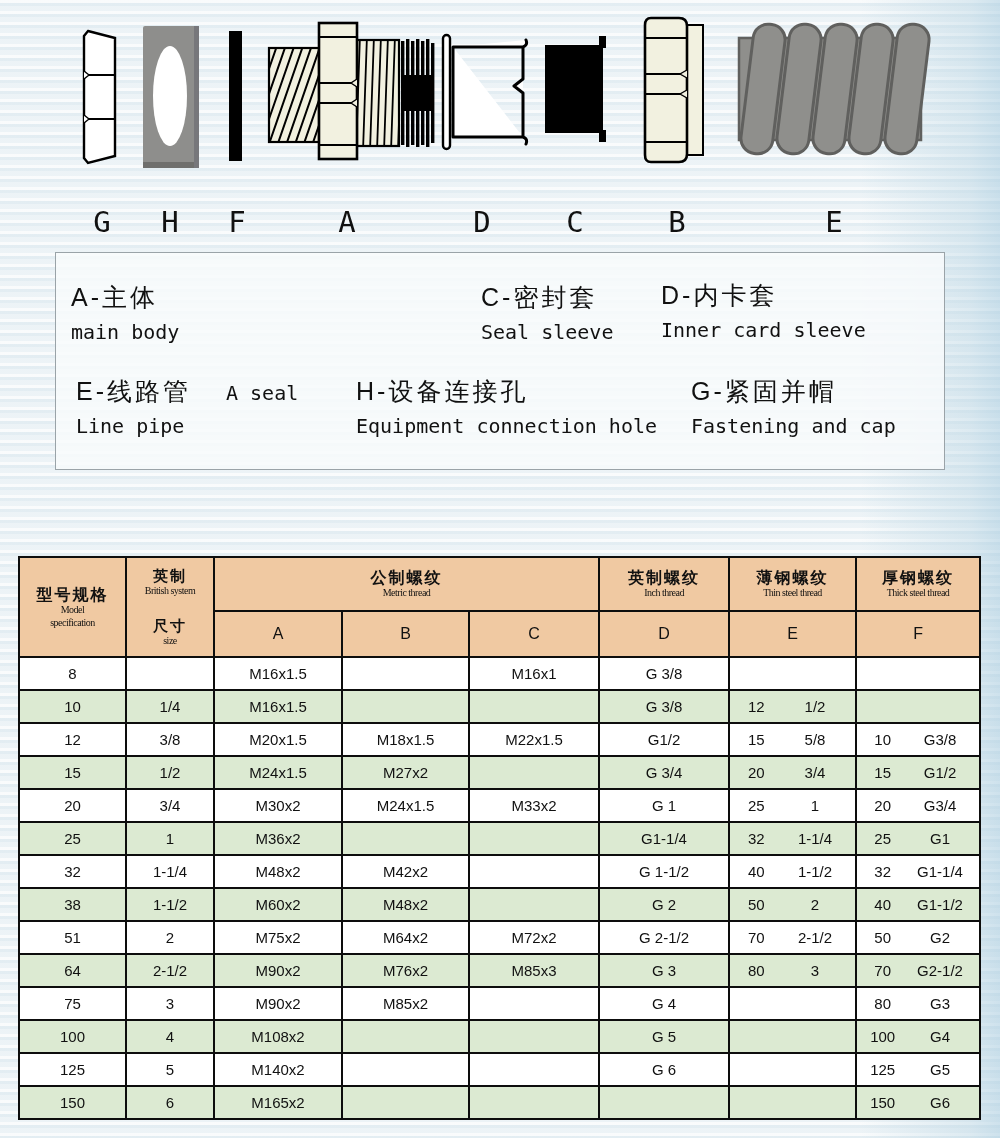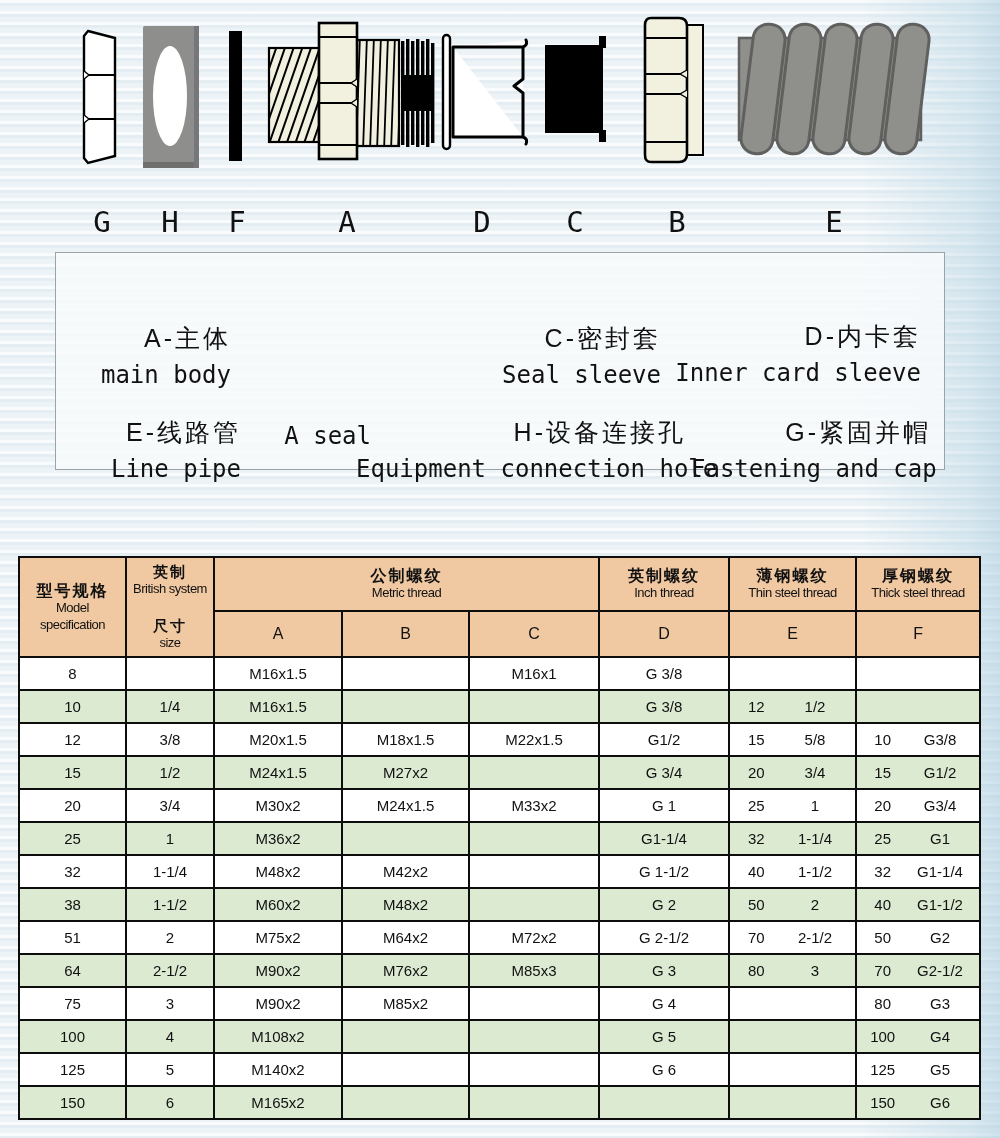--- a/index.html
+++ b/index.html
@@ -21,30 +21,30 @@
   .part-label{
     position:absolute;top:205px;transform:translateX(-50%);
     font-family:"DejaVu Sans Mono",monospace;font-size:29px;color:#111;
   }
 
   
   .legend{
     position:absolute;left:55px;top:252px;width:890px;height:218px;
     background:rgba(248,250,251,.85);border:1px solid #9aa3a8;box-sizing:border-box;
   }
-  .legend-item{position:absolute;text-align:right;color:#111;margin-top:41px;}
+  .legend-item{position:absolute;text-align:left;color:#111;}
   .legend-cn{font-size:25px;letter-spacing:3px;font-weight:500;white-space:nowrap;}
-  .legend-en{font-family:"DejaVu Sans Mono",monospace;font-size:24px;margin-top:6px;white-space:nowrap;}
+  .legend-en{font-family:"DejaVu Sans Mono",monospace;font-size:20px;margin-top:6px;white-space:nowrap;}
 
   
   .spec{position:absolute;left:18px;top:556px;width:961px;border-collapse:collapse;table-layout:fixed;}
   .spec th,.spec td{border:2.4px solid #0d0d0d;padding:0;text-align:center;vertical-align:middle;color:#111;}
   .spec thead th{background:#f0c9a2;font-weight:normal;}
   .h-cn{font-size:16px;font-weight:bold;letter-spacing:2px;line-height:1.2;}
-  .h-en{font-family:Liberation Sans, sans-serif;font-size:13px;letter-spacing:-0.5px;line-height:1.25;}
+  .h-en{font-family:Liberation Serif, serif;font-size:10px;letter-spacing:-0.5px;line-height:1.25;}
   .h-letter{font-size:16px;font-weight:bold;}
   .r1{height:54px;} .r2{height:46px;}
   .spec tbody tr{height:33px;}
   .spec tbody td{font-size:15px;background:#ffffff;}
   .spec tbody tr.alt td{background:#dcead2;}
   td.pair{padding:0;}
   td.pair .pw{display:flex;width:100%;}
   td.pair .p1{flex:0 0 42%;text-align:center;}
   td.pair .p2{flex:0 0 52%;text-align:center;}
 </style>

